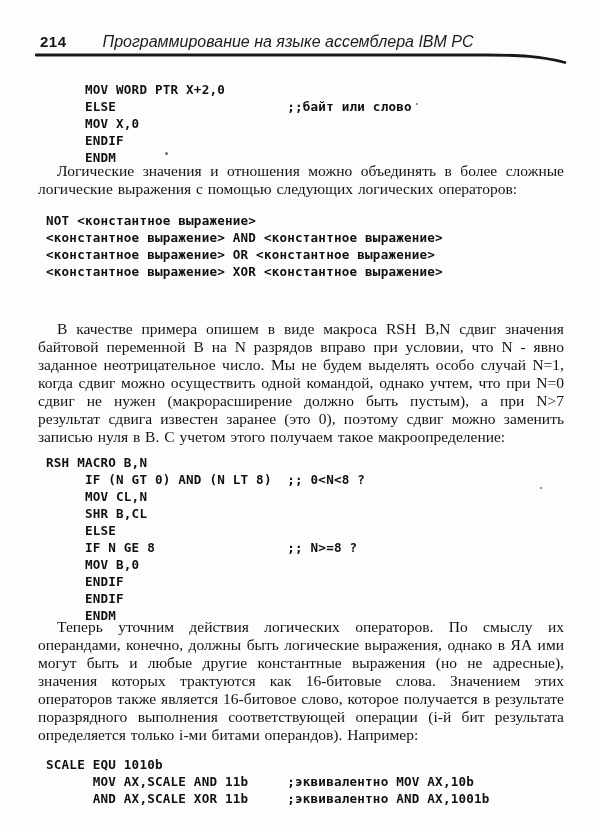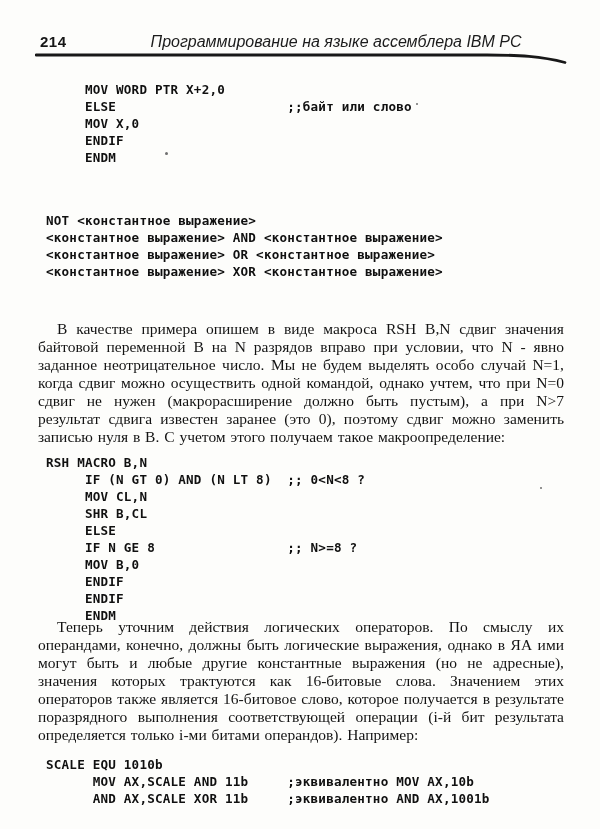--- a/index.html
+++ b/index.html
@@ -8,21 +8,20 @@
     width:600px;height:829px;
     background:#fdfdfb;
     overflow:hidden;
     color:#161616;
     font-family:"Liberation Serif", serif;
   }
   .header{
     position:absolute;top:33px;left:40px;right:24px;
     display:flex;align-items:baseline;
     font-family:"Liberation Sans", sans-serif;
-    gap:48px;
   }
   .pagenum{font-weight:bold;font-size:15px;letter-spacing:.5px;}
   .runtitle{font-style:italic;font-size:16px;margin-left:36px;color:#1c1c1c;}
   .rule{position:absolute;top:52px;left:35px;}
   .code{
     position:absolute;left:38px;margin:8px;
     font-family:"DejaVu Sans Mono", monospace;
     font-weight:bold;
     font-size:12.6px;line-height:17px;
     white-space:pre;
@@ -62,20 +61,21 @@
   <svg class="rule" width="534" height="14" viewBox="0 0 534 14" aria-hidden="true">
     <path d="M1 3 L452 3 C484 3 506 4 530 10.5" stroke="#181818" stroke-width="2.8" fill="none" stroke-linecap="round"></path>
   </svg>
 
   <pre id="code1" class="code">     MOV WORD PTR X+2,0
      ELSE                      ;;байт или слово
      MOV X,0
      ENDIF
      ENDM</pre>
 
+  <p id="para1" class="para">Логические значения и отношения можно объединять в более сложные логические выражения с помощью следующих логических операторов:</p>
 
   <pre id="code2" class="code">NOT &lt;константное выражение&gt;
 &lt;константное выражение&gt; AND &lt;константное выражение&gt;
 &lt;константное выражение&gt; OR &lt;константное выражение&gt;
 &lt;константное выражение&gt; XOR &lt;константное выражение&gt;</pre>
 
 
   <p id="para3" class="para">В качестве примера опишем в виде макроса RSH B,N сдвиг значения байтовой переменной B на N разрядов вправо при условии, что N - явно заданное неотрицательное число. Мы не будем выделять особо случай N=1, когда сдвиг можно осуществить одной командой, однако учтем, что при N=0 сдвиг не нужен (макрорасширение должно быть пустым), а при N&gt;7 результат сдвига известен заранее (это 0), поэтому сдвиг можно заменить записью нуля в B. С учетом этого получаем такое макроопределение:</p>
 
   <pre id="code3" class="code">RSH MACRO B,N

